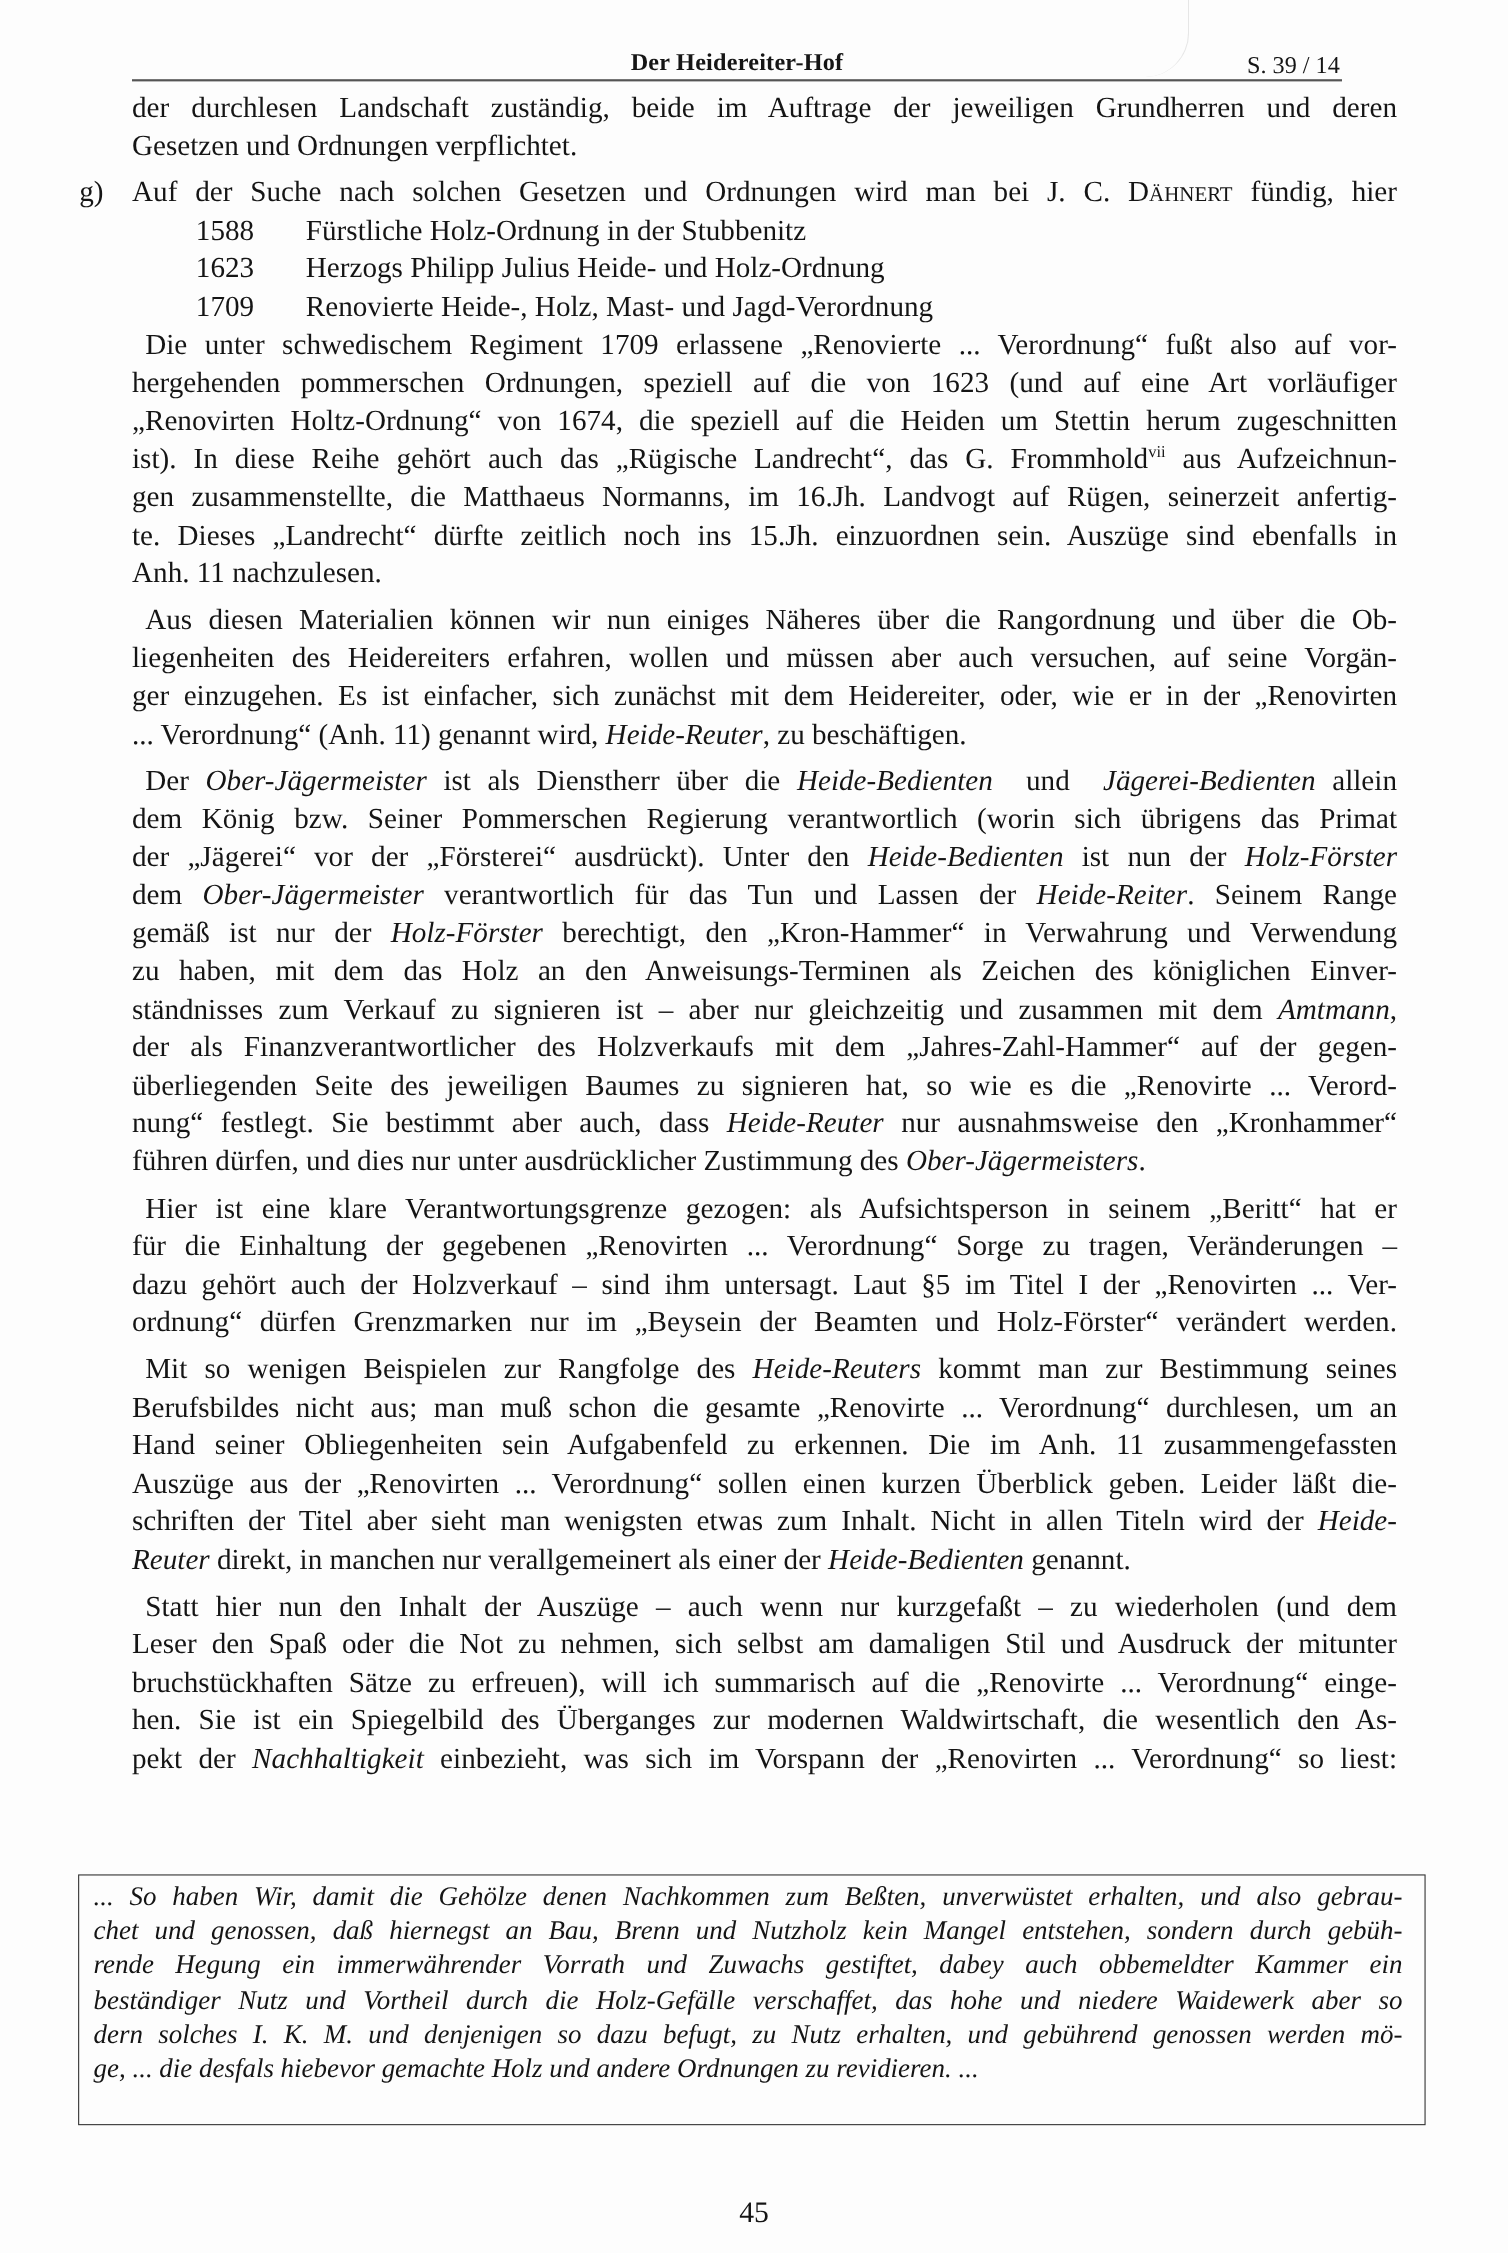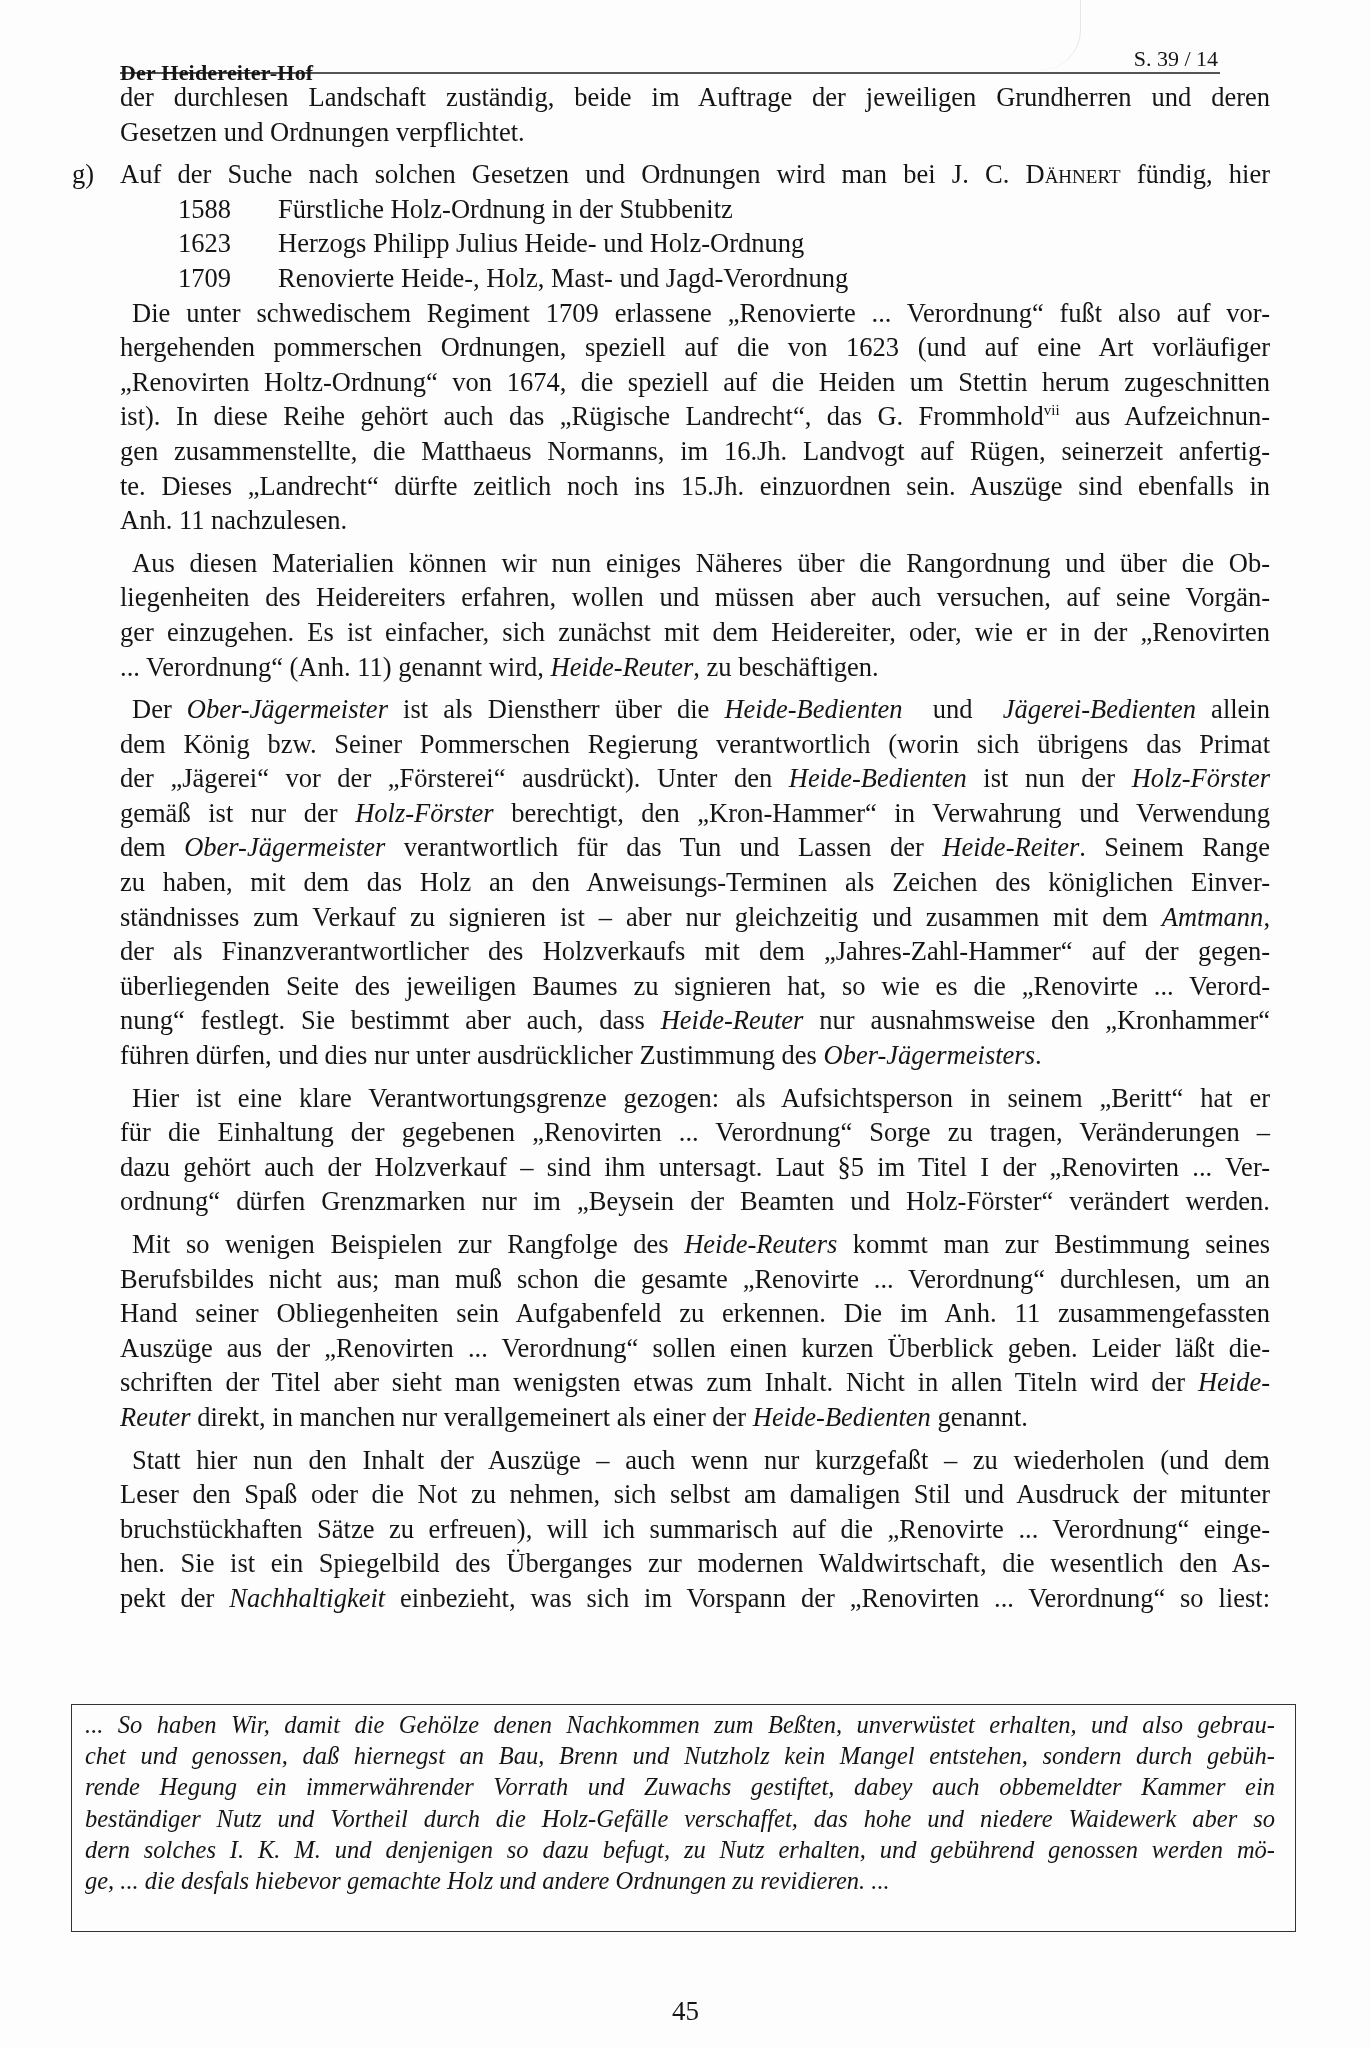--- a/index.html
+++ b/index.html
@@ -1,20 +1,20 @@
 <!DOCTYPE html>
 <html><head>
 <meta charset="utf-8">
 <style>
   html, body { margin:0; padding:0; background:#ffffff; }
   body { width:1371px; height:2048px; position:relative; overflow:hidden;
          font-family:"Liberation Serif", "DejaVu Serif", serif; color:#151515; }
   .page { position:absolute; left:0; top:0; width:1371px; height:2048px; background:#fdfdfd; }
   .header { position:absolute; left:120px; top:44px; width:1100px; height:28px; border-bottom:2px solid #555; }
-  .header-title { position:absolute; left:0; right:0; top:16px; font-weight:bold; font-size:22px; letter-spacing:0.2px; }
+  .header-title { position:absolute; left:0; right:0; top:0; text-align:center; font-weight:bold; font-size:22px; letter-spacing:0.2px; }
   .header-page { position:absolute; right:2px; top:2px; font-size:22px; }
   .body { position:absolute; left:120px; top:80px; width:1150px; }
   .ln { display:block; height:34.6px; line-height:34.6px; font-size:26.5px; white-space:nowrap; text-align:justify; text-align-last:justify; }
   .ln.last { text-align-last:left; }
   .ln.ind { padding-left:12px; }
   .gap { display:block; height:8px; }
   .label-g { display:inline-block; width:0; position:relative; left:-48px; }
   .list-row { display:block; height:34.6px; line-height:34.6px; font-size:26.5px; white-space:nowrap; padding-left:58px; }
   .list-year { display:inline-block; width:100px; }
   .sc { font-variant:small-caps; }
@@ -68,22 +68,22 @@
       <span class="ln">liegenheiten des Heidereiters erfahren, wollen und müssen aber auch versuchen, auf seine Vorgän-</span>
       <span class="ln">ger einzugehen. Es ist einfacher, sich zunächst mit dem Heidereiter, oder, wie er in der „Renovirten</span>
       <span class="ln last"><span>... Verordnung“ (Anh. 11) genannt wird, </span><i>Heide-Reuter</i><span>, zu beschäftigen.</span></span>
     </div>
     <span class="gap"></span>
 
     <div>
       <span class="ln ind"><span>Der </span><i>Ober-Jägermeister</i><span> ist als Dienstherr über die </span><i>Heide-Bedienten</i><span style="white-space:pre">  und  </span><i>Jägerei-Bedienten</i><span> allein</span></span>
       <span class="ln">dem König bzw. Seiner Pommerschen Regierung verantwortlich (worin sich übrigens das Primat</span>
       <span class="ln"><span>der „Jägerei“ vor der „Försterei“ ausdrückt). Unter den </span><i>Heide-Bedienten</i><span> ist nun der </span><i>Holz-Förster</i></span>
+      <span class="ln"><span>dem </span><i>Ober-Jägermeister</i><span> verantwortlich für das Tun und Lassen der </span><i>Heide-Reiter</i><span>. Seinem Range</span></span>
       <span class="ln"><span>gemäß ist nur der </span><i>Holz-Förster</i><span> berechtigt, den „Kron-Hammer“ in Verwahrung und Verwendung</span></span>
-      <span class="ln"><span>dem </span><i>Ober-Jägermeister</i><span> verantwortlich für das Tun und Lassen der </span><i>Heide-Reiter</i><span>. Seinem Range</span></span>
       <span class="ln">zu haben, mit dem das Holz an den Anweisungs-Terminen als Zeichen des königlichen Einver-</span>
       <span class="ln"><span>ständnisses zum Verkauf  zu signieren ist – aber nur gleichzeitig und zusammen mit dem </span><i>Amtmann</i><span>,</span></span>
       <span class="ln">der als Finanzverantwortlicher des Holzverkaufs mit dem „Jahres-Zahl-Hammer“ auf der gegen-</span>
       <span class="ln">überliegenden Seite des jeweiligen Baumes zu signieren hat, so wie es die „Renovirte ... Verord-</span>
       <span class="ln"><span>nung“ festlegt. Sie bestimmt aber auch, dass </span><i>Heide-Reuter</i><span> nur ausnahmsweise den „Kronhammer“</span></span>
       <span class="ln last"><span>führen dürfen, und dies nur unter ausdrücklicher Zustimmung des </span><i>Ober-Jägermeisters</i><span>.</span></span>
     </div>
     <span class="gap"></span>
 
     <div>

